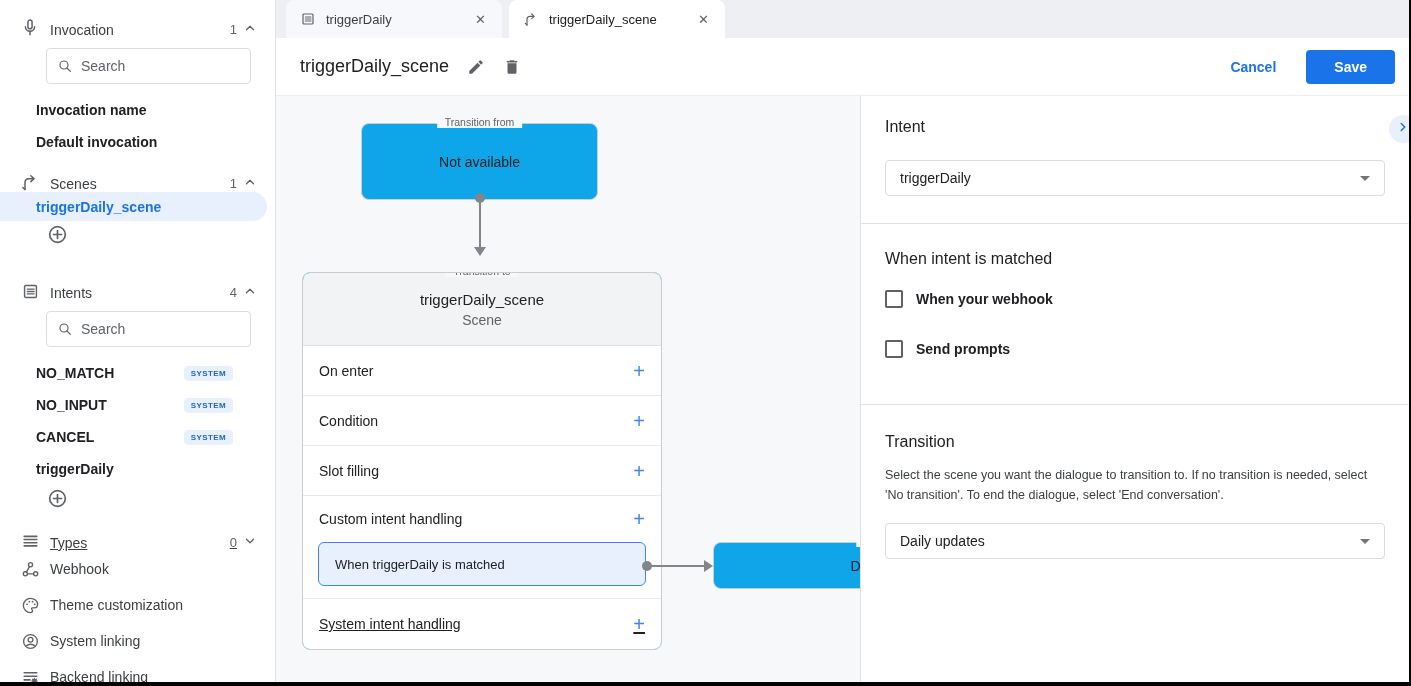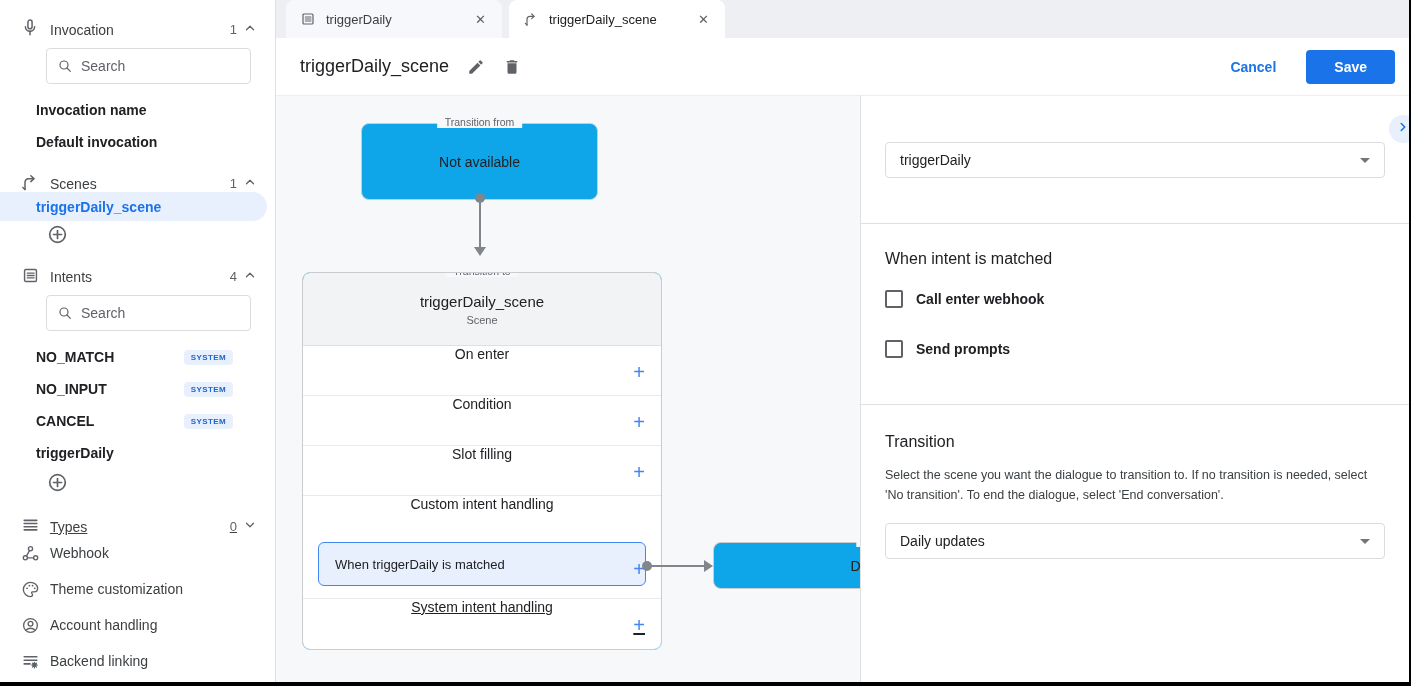--- a/index.html
+++ b/index.html
@@ -52,22 +52,22 @@
 
   .dot { position:absolute; width:10px; height:10px; border-radius:50%; background:#80868b; }
   .vline { position:absolute; width:2px; background:#80868b; }
   .hline { position:absolute; height:2px; background:#80868b; }
   .arr-down { position:absolute; width:0; height:0; border-left:6px solid transparent; border-right:6px solid transparent; border-top:9px solid #80868b; }
   .arr-right { position:absolute; width:0; height:0; border-top:6px solid transparent; border-bottom:6px solid transparent; border-left:9px solid #80868b; }
 
   .scene-card { left:26px; top:176px; width:360px; overflow:hidden; }
   .sc-head { height:73px; background:#f1f3f4; border-bottom:1px solid #e0e0e0; display:flex; flex-direction:column; align-items:center; justify-content:center; }
   .sc-title { font-size:15px; color:#202124; }
-  .sc-sub { font-size:11px; color:#5f6368; margin-top:4px; }
-  .sc-row { height:50px; display:flex; align-items:center; padding:0 16px; border-bottom:1px solid #e8eaed; background:#fff; font-size:14px; color:#202124;flex-direction:column; }
+  .sc-sub { font-size:14px; color:#5f6368; margin-top:4px; }
+  .sc-row { height:50px; display:flex; align-items:center; padding:0 16px; border-bottom:1px solid #e8eaed; background:#fff; font-size:14px; color:#202124; }
   .sc-row:last-child { border-bottom:none;text-decoration:underline; }
   .sc-row .plus { margin-left:auto; color:#4285f4; font-size:20px; font-weight:normal; cursor:pointer; line-height:1; }
   .sc-custom { border-bottom:1px solid #e8eaed; background:#fff; }
   .sc-custom .sc-row { border-bottom:none; height:46px;gap:47px; }
   .chip { margin:0 15px 12px 15px; height:44px; background:#e8f0fe; border:1.5px solid #4285f4; border-radius:6px; display:flex; align-items:center; padding:0 16px; font-size:13px; color:#202124; cursor:pointer; }
 
   
   .panel { width:549px; min-width:549px; background:#fff; border-left:1px solid #e0e0e0; border-top:1px solid #eceef0; position:relative; }
   .p-sec1 { height:127px; padding:22px 24px 0 24px; position:relative; }
   .p-h { font-size:16px; color:#202124; }
@@ -140,21 +140,21 @@
     <div class="s-item sel">triggerDaily_scene</div>
 
     <div class="s-add">
       <span><svg class="ic" width="19" height="19" viewBox="0 0 20 20">
             <circle cx="10" cy="10" r="8.2"></circle>
             <line x1="10" y1="5.8" x2="10" y2="14.2"></line>
             <line x1="5.8" y1="10" x2="14.2" y2="10"></line>
           </svg></span>
     </div>
 
-    <div class="s-row" style="margin-top:2px;">
+    <div class="s-row" style="margin-top:18px;">
       <span class="s-ico">
         <svg class="ic" width="19" height="19" viewBox="0 0 24 24">
             <rect x="4.5" y="4.5" width="15" height="15" rx="1.5"></rect>
             <line x1="8" y1="9" x2="16.5" y2="9"></line>
             <line x1="8" y1="12" x2="16.5" y2="12"></line>
             <line x1="8" y1="15" x2="16.5" y2="15"></line>
           </svg>
       </span>
       <span class="s-label">Intents</span>
       <span class="s-right">
@@ -242,21 +242,21 @@
       <span>Theme customization</span>
     </div>
     <div class="s-link">
       <span class="s-ico">
         <svg class="ic" width="19" height="19" viewBox="0 0 24 24" style="stroke-width:1.7;">
             <circle cx="12" cy="12" r="8.7"></circle>
             <circle cx="12" cy="9.8" r="3"></circle>
             <path d="M6.2 17.8 Q12 13.2 17.8 17.8"></path>
           </svg>
       </span>
-      <span>Account handling</span>
+      <span>System linking</span>
     </div>
     <div class="s-link">
       <span class="s-ico">
         <svg class="ic" width="19" height="19" viewBox="0 0 24 24" style="stroke-width:2;">
             <line x1="4" y1="6" x2="20" y2="6"></line>
             <line x1="4" y1="10.5" x2="20" y2="10.5"></line>
             <line x1="4" y1="15" x2="11.5" y2="15"></line>
             <g stroke-width="1.4">
               <circle cx="17" cy="16.5" r="2.2" fill="#5f6368"></circle>
               <line x1="17" y1="12.9" x2="17" y2="20.1"></line>
@@ -367,40 +367,41 @@
         <div class="node t-target">
           <span class="legend">Transition to</span>
           <span>Daily updates</span>
         </div>
 
       </div>
 
       <div class="panel">
 
         <div class="p-sec1">
+          <div class="p-h">Intent</div>
           <div class="collapse-btn">
             <span>
               <svg width="14" height="14" viewBox="0 0 20 20" style="stroke:#1a73e8; fill:none; stroke-width:2.2; stroke-linecap:round; stroke-linejoin:round;">
                   <polyline points="7.5 5 12.5 10 7.5 15"></polyline>
                 </svg>
             </span>
           </div>
           <div class="select">
             <span>triggerDaily</span>
             <span class="caret"></span>
           </div>
         </div>
 
         <div class="p-div"></div>
 
         <div class="p-sec2">
           <div class="p-h">When intent is matched</div>
           <div class="cb-row">
             <span class="cb-box"></span>
-            <span class="cb-label">Call enter webhook</span>
+            <span class="cb-label">When your webhook</span>
           </div>
           <div class="cb-row" style="margin-top:32px;">
             <span class="cb-box"></span>
             <span class="cb-label">Send prompts</span>
           </div>
         </div>
 
         <div class="p-div"></div>
 
         <div class="p-sec3">

